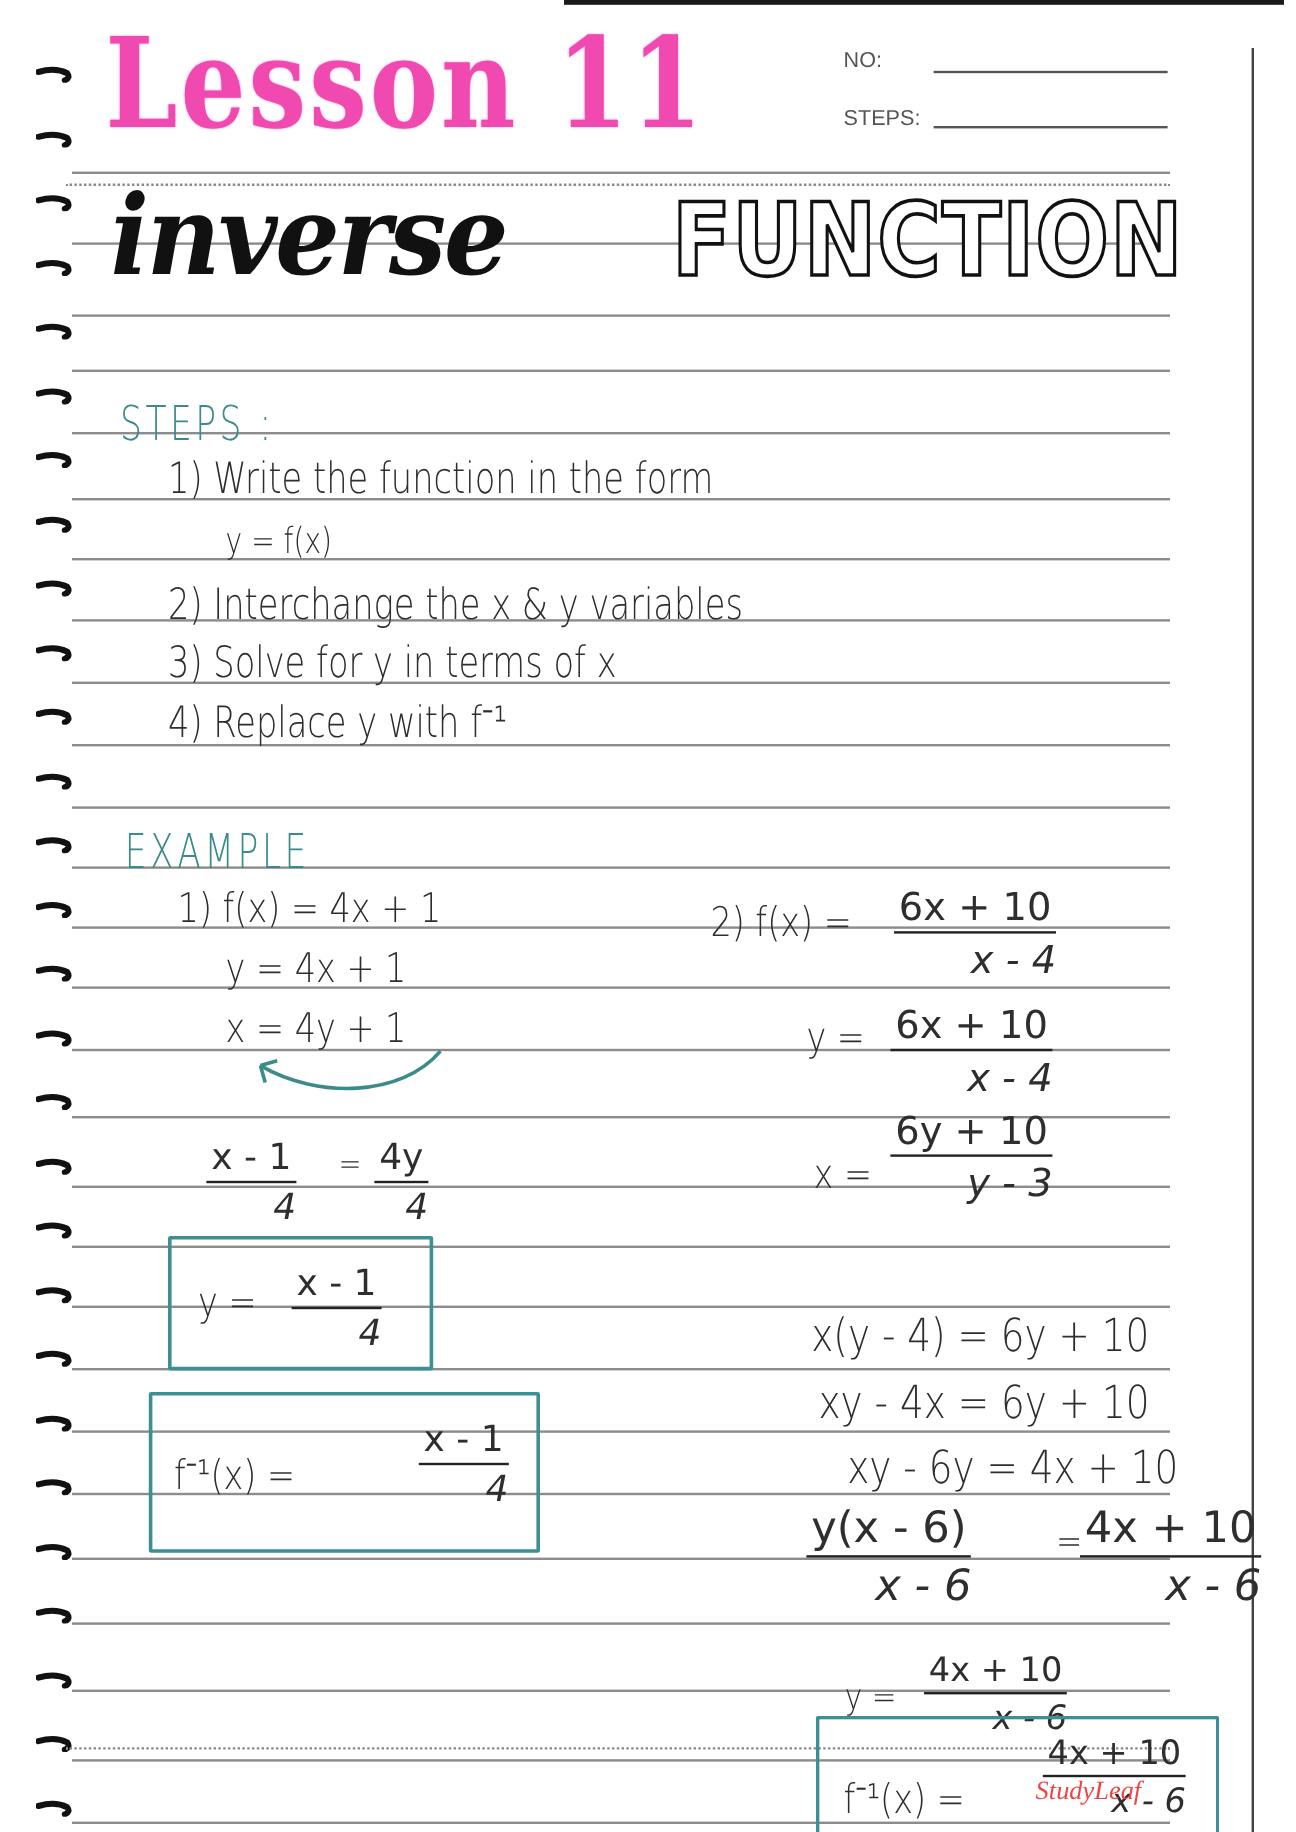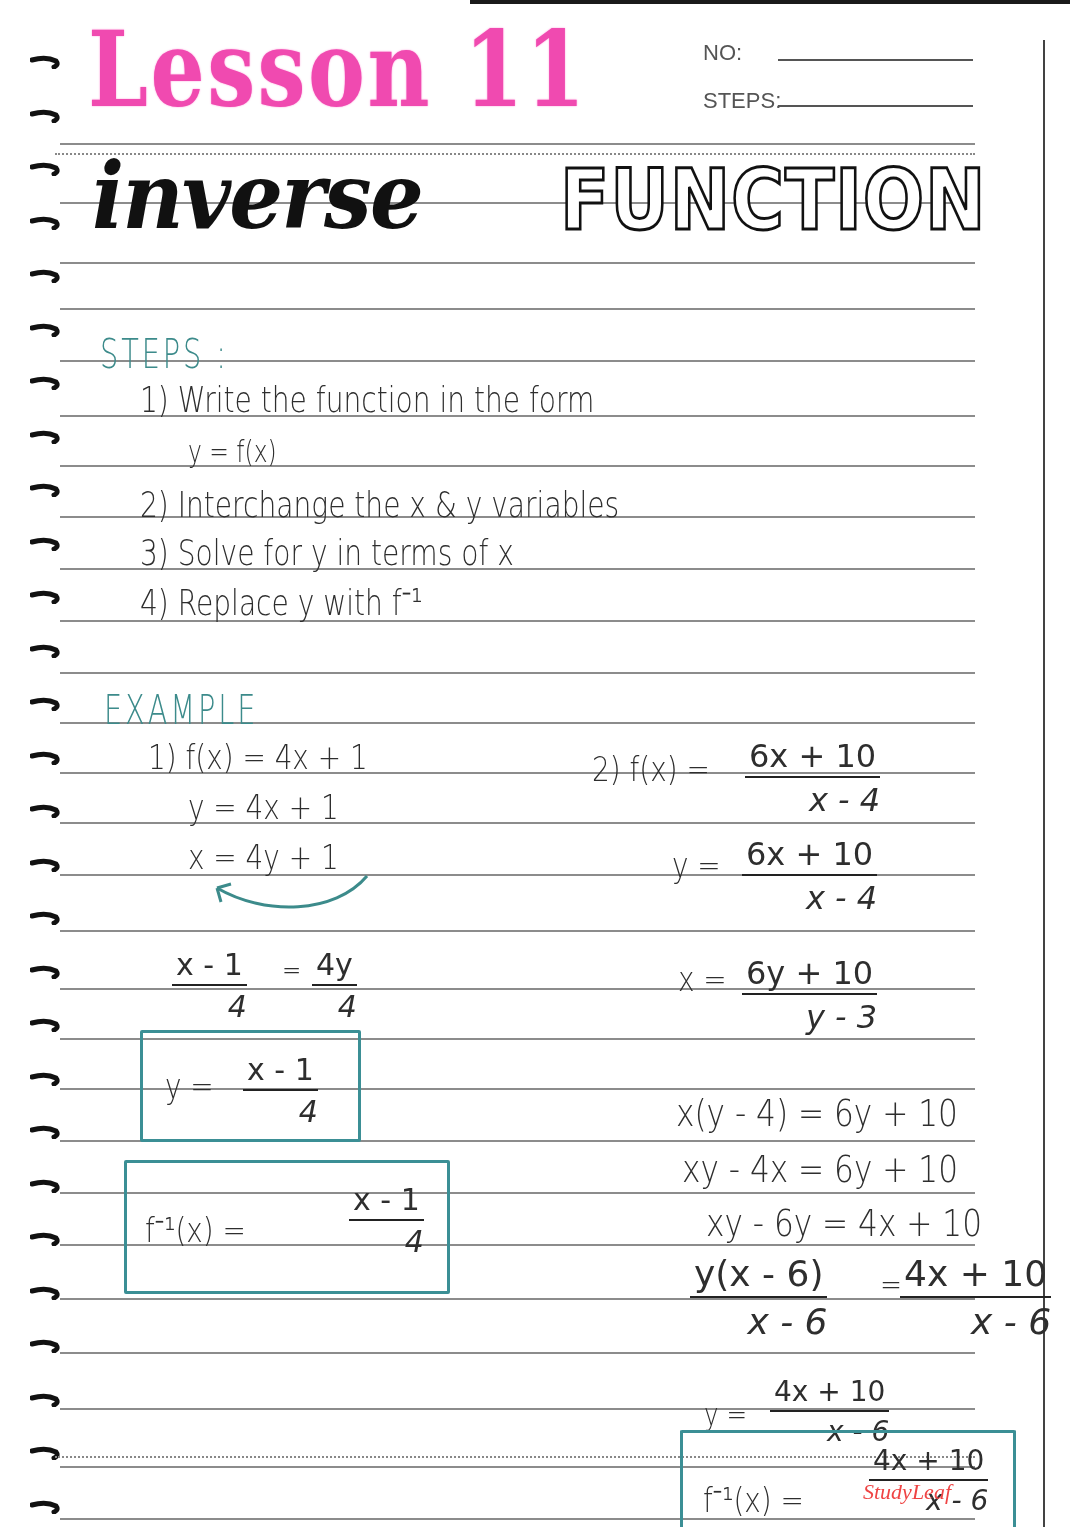--- a/index.html
+++ b/index.html
@@ -11,21 +11,21 @@
   .top-edge { position:absolute; left:470px; top:0; width:600px; height:4px; background:#1a1a1a; }
   .right-edge { position:absolute; left:1043px; top:40px; width:2px; height:1487px; background:#222; opacity:.85; }
   .rule { position:absolute; left:60px; right:105px; height:1.5px; background:#8c8c8c; }
   .dotted { position:absolute; left:55px; right:105px; height:0; border-top:2px dotted #888; }
   .ring { position:absolute; left:30px; width:30px; height:14px; }
   .ring svg { display:block; }
 
   .lesson-title { position:absolute; left:88px; top:18px; font-family:"DejaVu Serif", serif; font-weight:bold;
     font-size:104px; color:#f04ab0; letter-spacing:3px; line-height:1; transform:scaleX(.82); transform-origin:left top;
     text-shadow:0 0 2px #ff8ed4; }
-  .meta-label { position:absolute; font-family:"Liberation Sans", sans-serif; font-size:22px; color:#555; }
+  .meta-label { position:absolute; font-family:"Liberation Sans", sans-serif; font-size:18px; color:#555; }
   .meta-line { position:absolute; height:1.5px; background:#555; }
 
   .inverse-word { position:absolute; left:92px; top:150px; font-family:"DejaVu Serif", serif; font-style:italic; font-weight:bold;
     font-size:92px; color:#111; line-height:1; transform:scaleX(.92); transform-origin:left top; letter-spacing:-2px; }
   .function-word { position:absolute; left:560px; top:158px; font-family:"DejaVu Sans", sans-serif; font-weight:bold;
     font-size:84px; line-height:1; color:#fff; -webkit-text-stroke:3px #111; letter-spacing:1px; transform:scaleX(.86); transform-origin:left top; }
 
   .hand { position:absolute; font-family:"DejaVu Sans", sans-serif; font-weight:300; color:#2e2e2e; white-space:nowrap; line-height:1; }
   .teal { color:#3c8b8b; }
   .heading { font-size:40px; letter-spacing:4px; transform:scaleX(.72); transform-origin:left top; }
@@ -280,30 +280,30 @@
     <span class="den">x - 4</span>
   </div>
 
   <div class="hand eq" style="left:672px; top:848px;">y =</div>
   <div class="frac" style="left:742px; top:838px; font-size:32px;">
     <span class="num">6x + 10</span>
     <span class="den">x - 4</span>
   </div>
 
   <div class="hand eq" style="left:678px; top:962px;">x =</div>
-  <div class="frac" style="left:742px; top:957px; font-size:32px;">
+  <div class="frac" style="left:742px; top:926px; font-size:32px;">
     <span class="num">6y + 10</span>
     <span class="den">y - 3</span>
   </div>
 
   <div class="hand eq" style="left:676px; top:1094px; font-size:38px;">x(y - 4) = 6y + 10</div>
   <div class="hand eq" style="left:682px; top:1150px; font-size:38px;">xy - 4x = 6y + 10</div>
   <div class="hand eq" style="left:706px; top:1204px; font-size:38px;">xy - 6y = 4x + 10</div>
 
-  <div class="frac" style="left:690px; top:1256px; font-size:36px;">
+  <div class="frac" style="left:672px; top:1256px; font-size:36px;">
     <span class="num">y(x - 6)</span>
     <span class="den">x - 6</span>
   </div>
   <div class="hand eq" style="left:880px; top:1268px; font-size:32px;">=</div>
   <div class="frac" style="left:900px; top:1256px; font-size:36px;">
     <span class="num">4x + 10</span>
     <span class="den">x - 6</span>
   </div>
 
   <div class="hand eq" style="left:704px; top:1400px; font-size:30px;">y =</div>

